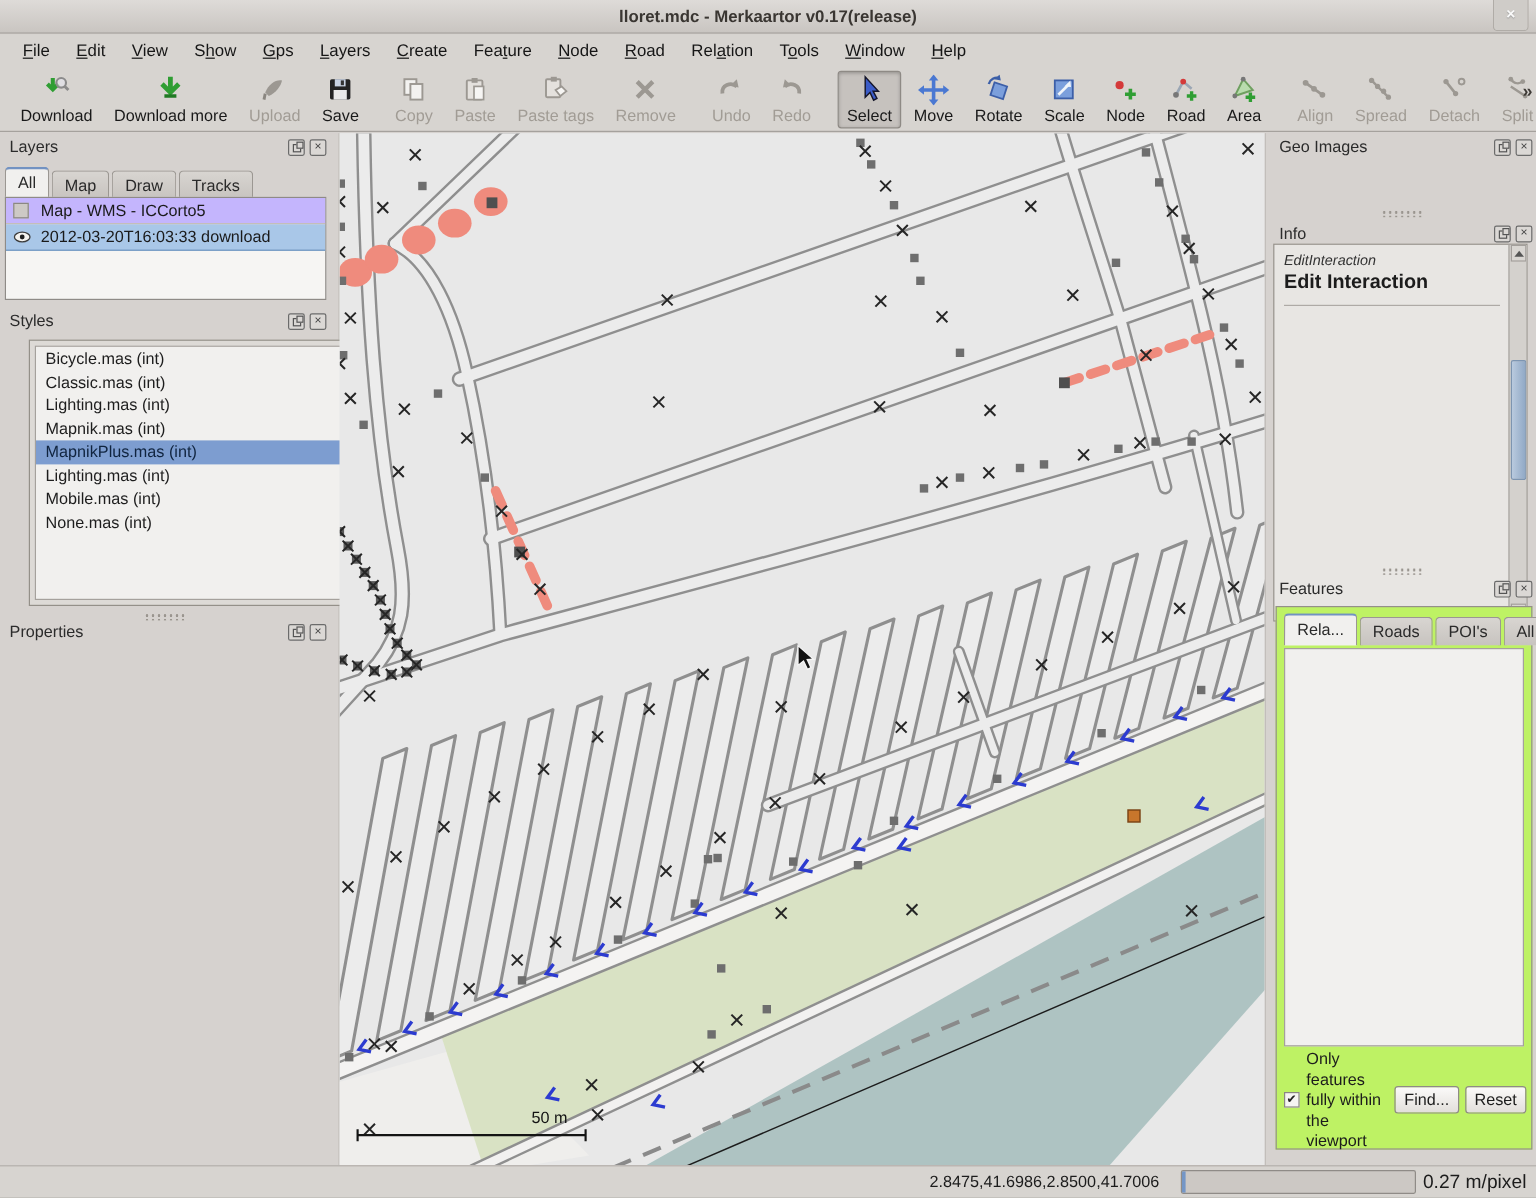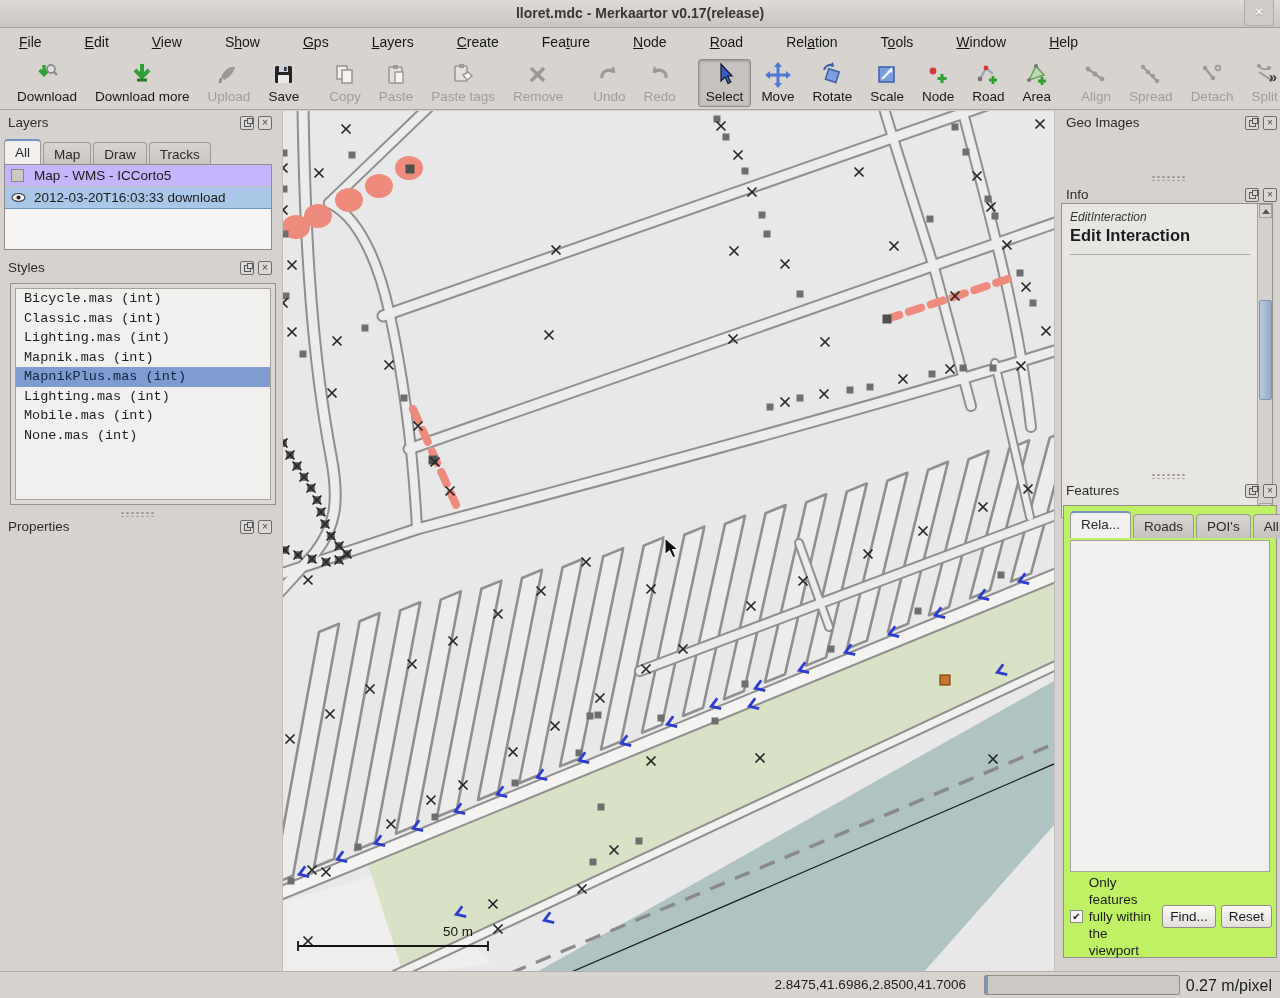--- a/index.html
+++ b/index.html
@@ -5,21 +5,21 @@
   html,body{margin:0;padding:0;background:#b0aca8;}
   *{box-sizing:border-box;}
   .window{position:relative;width:1280px;height:998px;background:#d6d2cf;font-family:"Liberation Sans",sans-serif;font-size:13px;color:#1a1a1a;overflow:hidden;}
 
   
   .titlebar{position:absolute;left:0;top:0;width:1280px;height:28px;background:linear-gradient(#dedbd8,#c9c5c1);border-bottom:1px solid #a39f9b;}
   .titlebar .title{position:absolute;left:0;right:0;top:5px;text-align:center;font-weight:bold;font-size:14px;color:#3a3632;}
   .close-btn{position:absolute;right:6px;top:0;width:30px;height:26px;background:#cfccc8;border:1px solid #b0aca7;border-top:none;border-radius:0 0 4px 4px;text-align:center;line-height:24px;color:#fafafa;font-weight:bold;font-size:13px;text-shadow:0 1px 1px #999;}
 
   
-  .menubar{position:absolute;left:0;top:29px;width:1280px;height:26px;background:#d7d4d0;display:flex;align-items:center;padding-left:8px;gap:21px;}
+  .menubar{position:absolute;left:0;top:29px;width:1280px;height:26px;background:#d7d4d0;display:flex;align-items:center;padding-left:8px;}
   .menu-item{padding:3px 11px;font-size:14px;color:#161616;}
 
   
   .toolbar{position:absolute;left:0;top:55px;width:1280px;height:55px;background:#d7d4d0;border-bottom:1px solid #a5a19d;display:flex;align-items:flex-start;padding-top:4px;}
   .drag-dots{width:10px;height:44px;margin:2px 4px 0 4px;background-image:radial-gradient(circle,#9a958f 1px,transparent 1.3px);background-size:4px 5px;background-position:1px 2px;}
   .tbtn{display:flex;flex-direction:column;align-items:center;padding:2px 7px;margin:0 1px;border:1px solid transparent;border-radius:3px;}
   .tbtn .ticon{width:26px;height:26px;display:block;}
   .tbtn .tlabel{font-size:13.5px;margin-top:1px;white-space:nowrap;color:#191919;}
   .tbtn.disabled .tlabel{color:#a19c95;}
   .tbtn.active{background:#c6c2be;border:1px solid #8e8a85;box-shadow:inset 0 1px 3px rgba(0,0,0,.25);}
@@ -40,21 +40,21 @@
   .tab.active{background:#f1f0ee;border-top:2px solid #7292c2;padding-bottom:6px;}
 
   
   .layers-box{position:absolute;left:4px;top:163px;width:268px;height:86px;background:#f6f5f3;border:1px solid #8f8b87;}
   .layer-row{height:22px;display:flex;align-items:center;padding-left:6px;border-bottom:1px solid #c4c0a8;font-size:13.5px;}
   .layer-icon{width:15px;height:13px;margin-right:8px;display:flex;align-items:center;}
   .cbx{width:13px;height:13px;border:1px solid #8b8783;background:#cdc9c5;display:inline-flex;align-items:center;justify-content:center;font-size:10px;color:#222;}
   .cbx.lit{background:#f6f5f3;}
 
   
-  .styles-frame{position:absolute;left:10px;top:283px;width:266px;height:222px;border:1px solid #949089;background:#dddad6;font-family:Liberation Mono, monospace;}
+  .styles-frame{position:absolute;left:24px;top:283px;width:266px;height:222px;border:1px solid #949089;background:#dddad6;}
   .styles-list{position:absolute;left:4px;top:4px;right:4px;bottom:4px;background:#f1f0ee;border:1px solid #a5a19c;overflow:hidden;}
   .style-item{height:19.5px;line-height:19.5px;padding-left:8px;font-size:13.5px;color:#1d1d1d;white-space:nowrap;}
   .style-item.selected{background:#7d9dd0;color:#10243f;}
 
   
   .info-frame{position:absolute;left:1060px;top:203px;width:218px;height:315px;border:1px solid #949089;background:#e8e6e3;overflow:hidden;}
   .info-content{position:absolute;left:8px;top:6px;width:180px;}
   .info-sub{font-style:italic;font-size:12px;color:#333;}
   .info-head{font-weight:bold;font-size:16.5px;color:#1c1c1c;margin-top:2px;}
   .info-hr{border:none;border-top:1px solid #aeaaa6;margin:9px 0 14px 0;}

